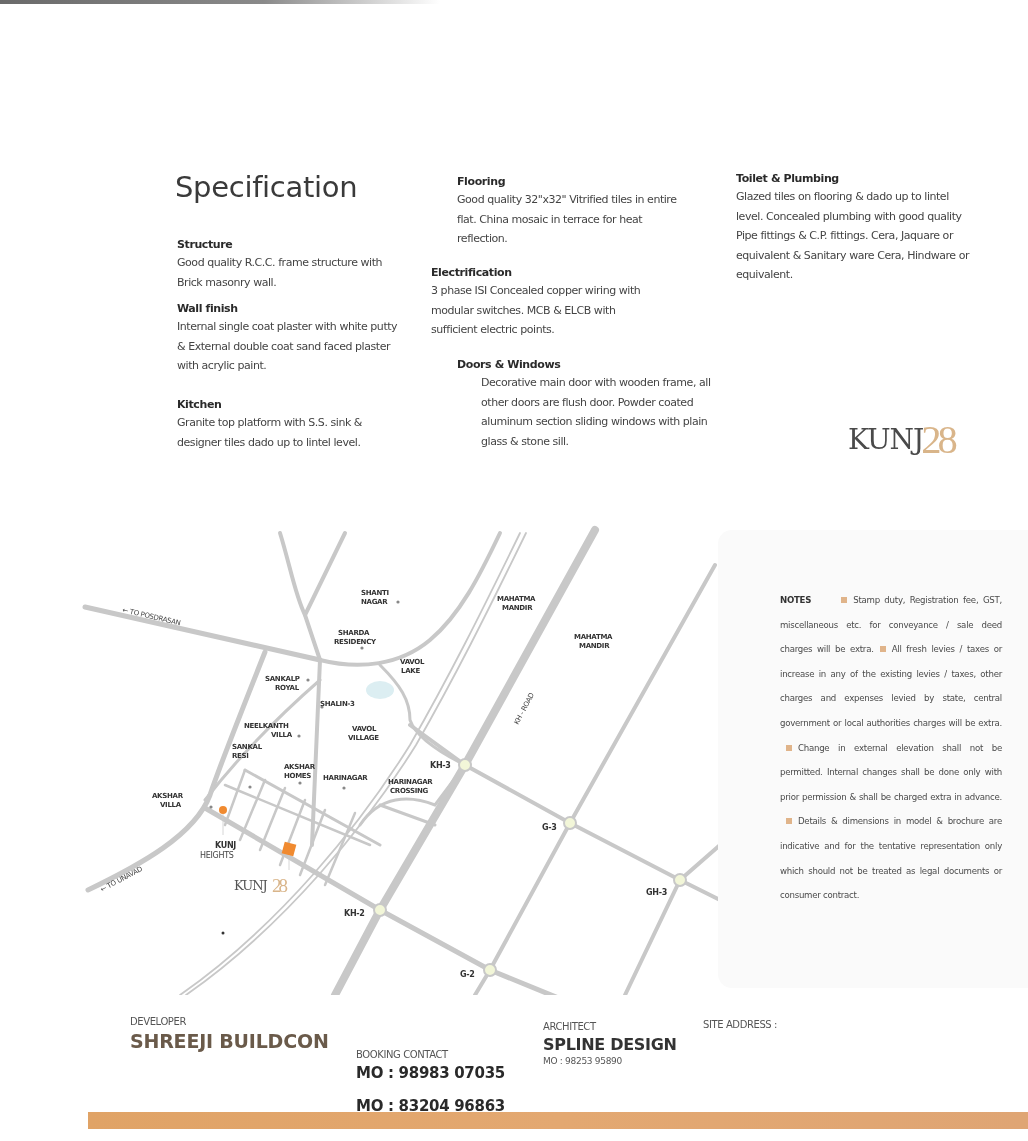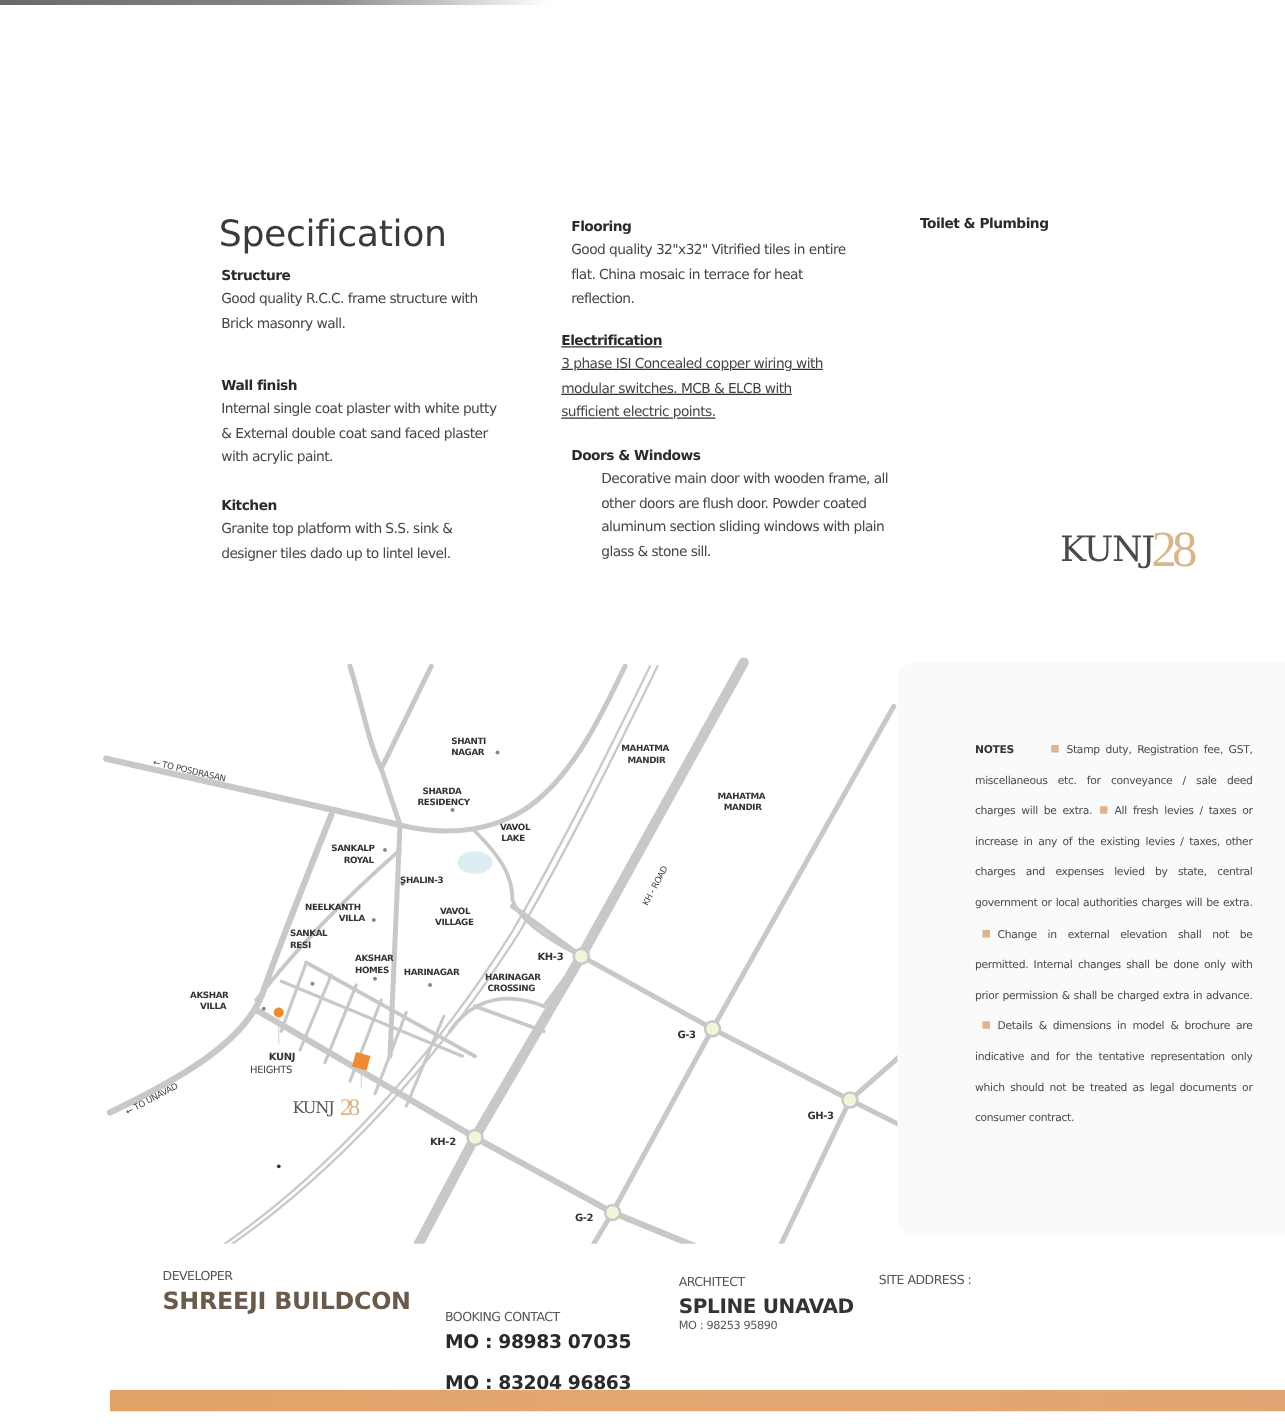--- a/index.html
+++ b/index.html
@@ -69,48 +69,49 @@
       background: linear-gradient(90deg, #e0a366 0%, #e3a871 50%, #dfa574 100%);
     }
   </style>
 </head>
 <body>
 
 <div class="top-shadow"></div>
 
 <div class="abs spec-title">Specification</div>
 
-<div class="abs spec-block" style="left:177px; top:214px;">
+<div class="abs spec-block" style="left:177px; top:238px;">
   <p class="spec-heading">Structure</p>
   <p class="spec-body" style="width:225px;">Good quality R.C.C. frame structure with Brick masonry wall.</p>
 </div>
 <div class="abs spec-block" style="left:177px; top:302px;">
   <p class="spec-heading">Wall finish</p>
   <p class="spec-body" style="width:225px;">Internal single coat plaster with white putty &amp; External double coat sand faced plaster with acrylic paint.</p>
 </div>
 <div class="abs spec-block" style="left:177px; top:398px;">
   <p class="spec-heading">Kitchen</p>
   <p class="spec-body" style="width:210px;">Granite top platform with S.S. sink &amp; designer tiles dado up to lintel level.</p>
 </div>
 
 <div class="abs spec-block" style="left:457px; top:175px;">
   <p class="spec-heading">Flooring</p>
   <p class="spec-body" style="width:235px;">Good quality 32"x32" Vitrified tiles in entire flat. China mosaic in terrace for heat reflection.</p>
 </div>
-<div class="abs spec-block" style="left:449px; top:266px;text-decoration:underline;">
+<div class="abs spec-block" style="left:431px; top:266px;">
   <p class="spec-heading">Electrification</p>
   <p class="spec-body" style="width:230px;">3 phase ISI Concealed copper wiring with modular switches. MCB &amp; ELCB with sufficient electric points.</p>
 </div>
 <div class="abs spec-block" style="left:457px; top:358px;">
   <p class="spec-heading">Doors &amp; Windows</p>
   <p class="spec-body" style="width:235px;margin-left:24px;">Decorative main door with wooden frame, all other doors are flush door. Powder coated aluminum section sliding windows with plain glass &amp; stone sill.</p>
 </div>
 
 <div class="abs spec-block" style="left:736px; top:172px;">
   <p class="spec-heading">Toilet &amp; Plumbing</p>
+  <p class="spec-body" style="width:235px;">Glazed tiles on flooring &amp; dado up to lintel level. Concealed plumbing with good quality Pipe fittings &amp; C.P. fittings. Cera, Jaquare or equivalent &amp; Sanitary ware Cera, Hindware or equivalent.</p>
 </div>
 
 <div class="abs brand-logo" style="left:848px; top:412px; font-size:28px;">
   <span>KUNJ</span><span class="num">28</span>
 </div>
 
 <div class="abs map-wrap">
   <svg viewBox="0 0 640 470" xmlns="http://www.w3.org/2000/svg">
     <g fill="none" stroke="#c8c8c8" stroke-linecap="round">
 
@@ -239,21 +240,21 @@
 </div>
 
 <div class="abs" style="left:356px; top:1049px;">
   <div class="f-label">BOOKING CONTACT</div>
   <div class="f-phone" style="margin-top:3px;">MO : 98983 07035</div>
   <div class="f-phone">MO : 83204 96863</div>
 </div>
 
 <div class="abs" style="left:543px; top:1021px;">
   <div class="f-label">ARCHITECT</div>
-  <div class="f-arch-name" style="margin-top:3px;">SPLINE UNAVAD</div>
+  <div class="f-arch-name" style="margin-top:3px;">SPLINE DESIGN</div>
   <div class="f-small" style="margin-top:2px;">MO : 98253 95890</div>
 </div>
 
 <div class="abs" style="left:703px; top:1019px; white-space:nowrap;">
   <div class="f-label">SITE ADDRESS :</div>
 </div>
 
 <div class="abs bottom-bar"></div>
 
 </body></html>

